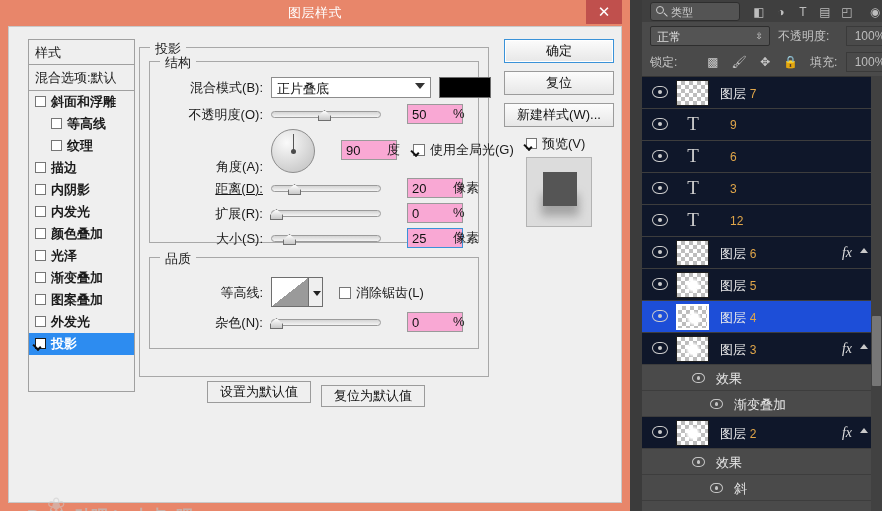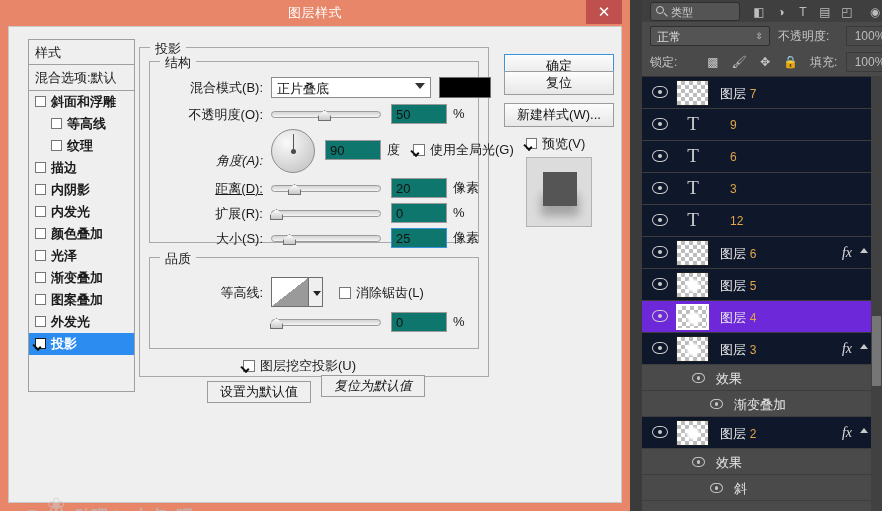--- a/index.html
+++ b/index.html
@@ -48,22 +48,22 @@
   .group { position:absolute; border:1px solid #a8a8a8; }
   .group > .legend { position:absolute; top:-8px; left:10px; background:#efefef;
                      padding:0 5px; font-size:13px; color:#1a1a1a; }
   #grp-shadow { left:0; top:8px; width:350px; height:330px; border-top-color:#a8a8a8;}
   #grp-struct { left:10px; top:22px; width:330px; height:182px; }
   #grp-quality{ left:10px; top:218px; width:330px; height:92px; }
   .lbl { position:absolute; text-align:right; font-size:13px; color:#1a1a1a;
          line-height:22px; white-space:nowrap; }
 
   .num { position:absolute; width:56px; height:20px; border:1px solid #9a9a9a;
-         background:#0f766e; font-size:13px; color:#111; padding:1px 4px 0 4px;
-         line-height:18px; }
+         background:#f9a8d4; font-size:13px; color:#111; padding:1px 4px 0 4px;
+         line-height:18px;margin-left:16px; }
   .num.focus { border-color:#3a92d8; }
   .unit { position:absolute; font-size:13px; color:#1a1a1a; line-height:20px; }
 
   
   .slider { position:absolute; height:20px; }
   .slider .track { position:absolute; left:0; right:0; top:7px; height:7px;
      background:linear-gradient(#d4d4d4,#f4f4f4); border:1px solid #9b9b9b;
      border-radius:4px; }
   .slider .thumb { position:absolute; top:6px; width:13px; height:11px;
      background:linear-gradient(#fdfdfd,#c9c9c9); border:1px solid #6f6f6f;
@@ -153,21 +153,21 @@
      font-size:12px; color:#c9c9c9; line-height:16px; }
   #fill-lbl { position:absolute; left:132px; top:2px; font-size:12px; color:#c4c4c4; }
   #fill-val { position:absolute; left:196px; top:0; width:48px; height:20px;
      background:#4a4a4a; border:1px solid #3a3a3a; font-size:12px; color:#bdbdbd;
      text-align:center; padding-top:2px; }
 
   #layer-list { position:absolute; left:0; top:76px; right:0; bottom:0;
      border-top:1px solid #343434; overflow:hidden; }
   .lrow { position:relative; height:32px; border-bottom:1px solid #3d3d3d;
      background:#0f172a; }
-  .lrow.sel { background:#6d28d9; }
+  .lrow.sel { background:#1d4ed8; }
   .lrow .eye { position:absolute; left:10px; top:9px; width:16px; height:12px; }
   .lrow .eye .o { position:absolute; left:0; top:0; width:16px; height:12px;
      border:1.5px solid #cdcdcd; border-radius:50% / 60%; }
   .lrow .eye .p { position:absolute; left:6px; top:4px; width:4px; height:4px;
      background:#cdcdcd; border-radius:50%; }
   .lrow .thumb { position:absolute; left:34px; top:3px; width:33px; height:26px;
      border:1px solid #1f1f1f;
      background-image:
        linear-gradient(45deg,#bdbdbd 25%,transparent 25%,transparent 75%,#bdbdbd 75%),
        linear-gradient(45deg,#bdbdbd 25%,#fff 25%,#fff 75%,#bdbdbd 75%);
@@ -256,21 +256,21 @@
         <div id="color-swatch" style="left:300px; top:38px;"></div>
 
         <div class="lbl" style="left:4px; top:65px; width:120px;">不透明度(O):</div>
         <div class="slider" style="left:132px; top:65px; width:110px;">
           <div class="track"></div>
           <div class="thumb" style="left:47px;"></div>
         </div>
         <div class="num" style="left:252px; top:65px;">50</div>
         <div class="unit" style="left:314px; top:65px;">%</div>
 
-        <div class="lbl" style="left:34px; top:111px; width:90px;font-style:italic;">角度(A):</div>
+        <div class="lbl" style="left:34px; top:117px; width:90px;">角度(A):</div>
         <div id="dial" style="left:132px; top:90px;">
           <div class="needle"></div>
           <div class="hub"></div>
         </div>
         <div class="num" style="left:186px; top:101px;">90</div>
         <div class="unit" style="left:248px; top:101px;">度</div>
         <div class="chk-row" style="left:274px; top:102px;">
           <span class="cbx on"></span><span>使用全局光(G)</span>
         </div>
 
@@ -306,37 +306,35 @@
         <div id="contour-box" style="left:132px; top:238px;">
           <div class="fill"></div>
         </div>
         <div id="contour-arrow" style="left:170px; top:238px;">
           <span class="a"></span>
         </div>
         <div class="chk-row" style="left:200px; top:245px;">
           <span class="cbx"></span><span>消除锯齿(L)</span>
         </div>
 
+        <div class="lbl" style="left:30px; top:273px; width:94px;">杂色(N):</div>
         <div class="slider" style="left:132px; top:273px; width:110px;">
           <div class="track"></div>
           <div class="thumb" style="left:-1px;"></div>
         </div>
         <div class="num" style="left:252px; top:273px;">0</div>
         <div class="unit" style="left:314px; top:273px;">%</div>
 
-        <div class="chk-row" style="left:104px; top:318px;">
-          <span class="cbx on"></span><span>图层挖空投影(U)</span>
-        </div>
 
         <div class="btn" style="left:68px; top:342px; width:104px; height:22px; line-height:20px;">设置为默认值</div>
-        <div class="btn" style="left:182px; top:336px; width:104px; height:22px; line-height:20px;font-style:italic;">复位为默认值</div>
+        <div class="btn" style="left:182px; top:346px; width:104px; height:22px; line-height:20px;">复位为默认值</div>
       </div>
 
       <div id="rightcol">
-        <div class="rbtn primary" style="top:15px;font-family:Liberation Serif, serif;">确定</div>
+        <div class="rbtn primary" style="top:0;font-family:Liberation Serif, serif;">确定</div>
         <div class="rbtn" style="top:32px;">复位</div>
         <div class="rbtn" style="top:64px;">新建样式(W)...</div>
         <div id="preview-chk">
           <span class="cbx on"></span><span>预览(V)</span>
         </div>
         <div id="preview-box">
           <div class="sh"></div>
           <div class="sq"></div>
         </div>
       </div>

